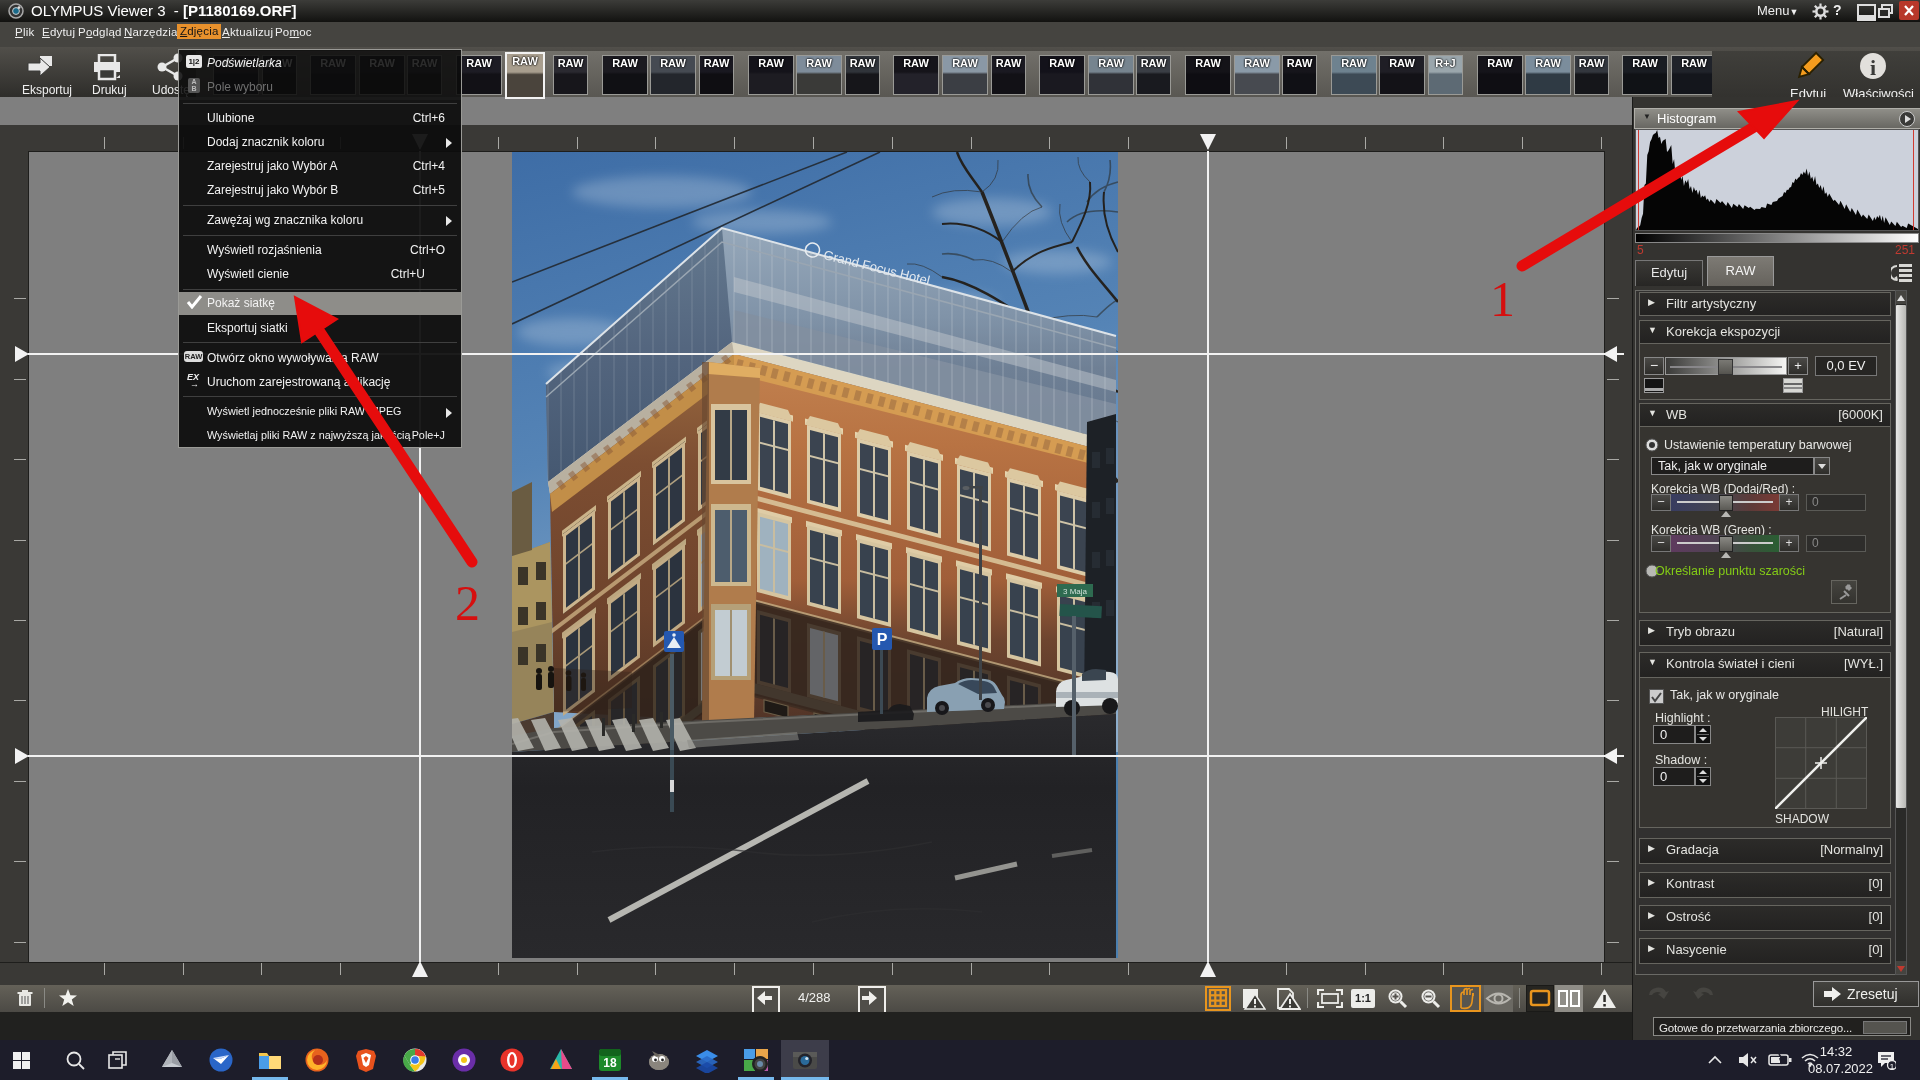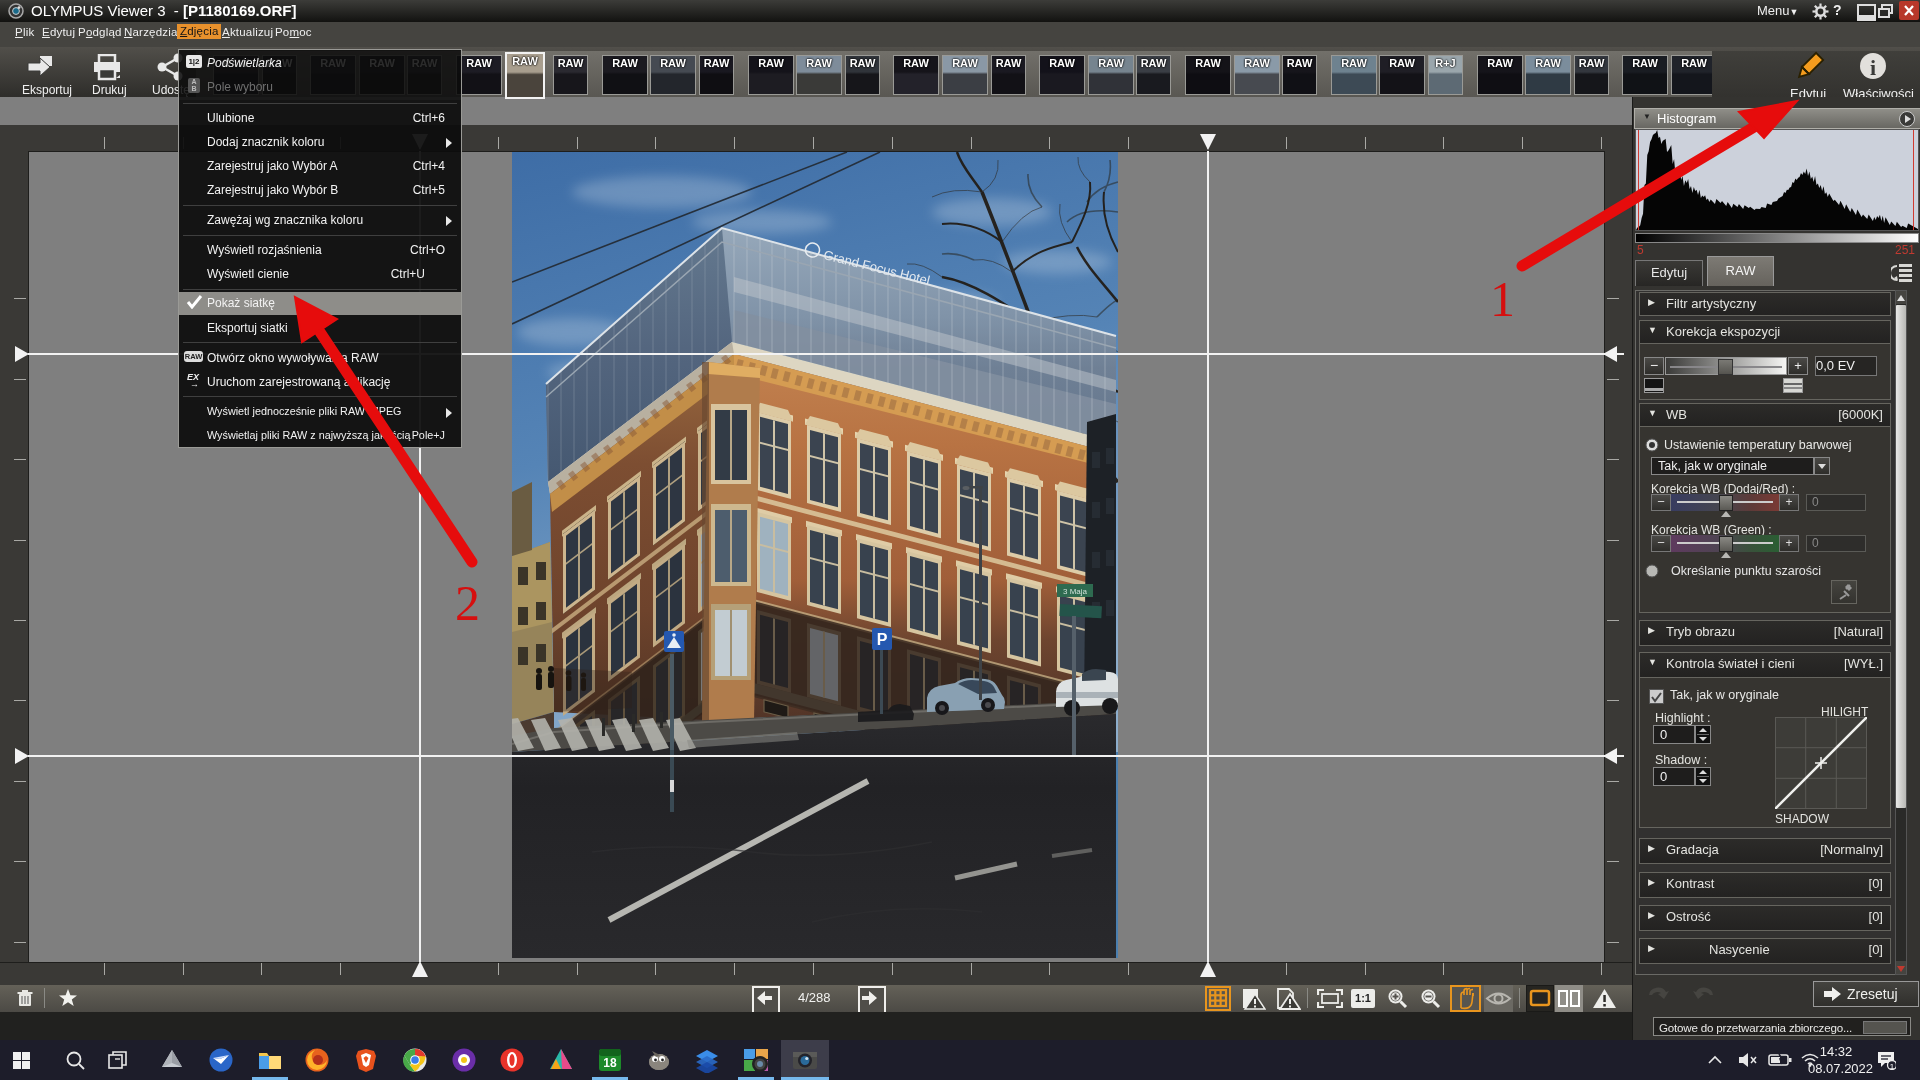--- a/index.html
+++ b/index.html
@@ -862,21 +862,21 @@
         <span style="position:absolute;left:8px;top:4px;font-size:9px;">▼</span>
         <span style="position:absolute;left:26px;top:3px;">Korekcja ekspozycji</span>
       </div>
 <div style="position:absolute;left:6px;top:247px;width:252px;height:56px;background:#363430;border:1px solid #66655f;border-top:none;box-sizing:border-box;"></div>
 <div style="position:absolute;left:11px;top:260px;width:20px;height:18px;background:linear-gradient(#4a4946,#2e2d2a);border:1px solid #888;box-sizing:border-box;color:#eee;text-align:center;line-height:15px;font-size:14px;">−</div>
 <div style="position:absolute;left:32px;top:260px;width:122px;height:18px;background:linear-gradient(90deg,#3a3a38,#f5f5f3);border:1px solid #999;box-sizing:border-box;">
         <div style="position:absolute;left:4px;top:8px;width:112px;height:2px;background:#88878a;"></div>
         <div style="position:absolute;left:52px;top:1px;width:13px;height:14px;background:linear-gradient(#7a7974,#55544f);border:1px solid #333;"></div>
       </div>
 <div style="position:absolute;left:155px;top:260px;width:20px;height:18px;background:linear-gradient(#4a4946,#2e2d2a);border:1px solid #888;box-sizing:border-box;color:#eee;text-align:center;line-height:15px;font-size:13px;">+</div>
-<div style="position:absolute;left:182px;top:259px;width:62px;height:20px;background:#262523;border:1px solid #777;box-sizing:border-box;color:#f0f0f0;font-size:13px;line-height:18px;">0,0 EV</div>
+<div style="position:absolute;left:182px;top:259px;width:62px;height:20px;background:#262523;border:1px solid #777;box-sizing:border-box;color:#f0f0f0;font-size:13px;text-align:center;line-height:18px;">0,0 EV</div>
 <div style="position:absolute;left:11px;top:281px;width:20px;height:15px;background:#151515;border:1px solid #999;box-sizing:border-box;">
         <div style="margin-top:9px;height:3px;background:#aaa;"></div>
       </div>
 <div style="position:absolute;left:150px;top:281px;width:20px;height:15px;background:#d8d8d4;border:1px solid #999;box-sizing:border-box;">
         <div style="margin-top:4px;height:2px;background:#666;"></div>
         <div style="margin-top:2px;height:2px;background:#888;"></div>
       </div>
 <div style="position:absolute;left:6px;top:306px;width:252px;height:24px;background:linear-gradient(#2c2b29,#232221);border:1px solid #66655f;box-sizing:border-box;color:#e4e4e0;font-size:13px;">
         <span style="position:absolute;left:8px;top:4px;font-size:9px;">▼</span>
         <span style="position:absolute;left:26px;top:3px;">WB</span>
@@ -908,21 +908,21 @@
         <div style="position:absolute;left:6px;top:7px;width:96px;height:2px;background:#cic"></div>
         <div style="position:absolute;left:6px;top:7px;width:96px;height:2px;background:#ccc;"></div>
         <div style="position:absolute;left:48px;top:1px;width:12px;height:14px;background:linear-gradient(#8a8984,#5a5954);border:1px solid #222;"></div>
         <div style="position:absolute;left:50px;bottom:-6px;width:0;height:0;border-left:5px solid transparent;border-right:5px solid transparent;border-bottom:6px solid #b8b8b4;"></div>
       </div>
       <div style="position:absolute;left:146px;top:438px;width:20px;height:17px;background:linear-gradient(#4a4946,#2e2d2a);border:1px solid #777;box-sizing:border-box;color:#ddd;text-align:center;line-height:14px;font-size:12px;">+</div>
       <div style="position:absolute;left:173px;top:438px;width:60px;height:17px;background:#2e2d2b;border:1px solid #5a5a56;box-sizing:border-box;color:#888;font-size:12px;padding-left:5px;">0</div>
 <svg style="position:absolute;left:12px;top:467px;" width="14" height="14">
         <circle cx="7" cy="7" r="6" fill="#b8b8b4" stroke="#555"></circle>
       </svg>
-<div style="position:absolute;left:38px;top:467px;color:#e5e5e5;font-size:12.5px;">Określanie punktu szarości</div>
+<div style="position:absolute;left:22px;top:467px;color:#84cc16;font-size:12.5px;">Określanie punktu szarości</div>
 <div style="position:absolute;left:198px;top:483px;width:26px;height:24px;background:linear-gradient(#45443f,#34332f);border:1px solid #66655f;box-sizing:border-box;"><svg width="24" height="22">
           <path d="M14 14 L8 18 M14 8 L18 4 M12 10 l5 5" stroke="#999" stroke-width="2"></path>
           <path d="M16 3 l4 4 -3 3 -4 -4 z" fill="#999"></path>
         </svg></div>
 <div style="position:absolute;left:6px;top:523px;width:252px;height:26px;background:linear-gradient(#2c2b29,#232221);border:1px solid #66655f;box-sizing:border-box;color:#e4e4e0;font-size:13px;">
         <span style="position:absolute;left:8px;top:4px;font-size:9px;">▶</span>
         <span style="position:absolute;left:26px;top:3px;">Tryb obrazu</span>
         <span style="position:absolute;right:7px;top:3px;">[Natural]</span>
       </div>
 <div style="position:absolute;left:6px;top:555px;width:252px;height:26px;background:linear-gradient(#2c2b29,#232221);border:1px solid #66655f;box-sizing:border-box;color:#e4e4e0;font-size:13px;">
@@ -973,21 +973,21 @@
         <span style="position:absolute;left:26px;top:3px;">Kontrast</span>
         <span style="position:absolute;right:7px;top:3px;">[0]</span>
       </div>
 <div style="position:absolute;left:6px;top:808px;width:252px;height:26px;background:linear-gradient(#2c2b29,#232221);border:1px solid #66655f;box-sizing:border-box;color:#e4e4e0;font-size:13px;">
         <span style="position:absolute;left:8px;top:4px;font-size:9px;">▶</span>
         <span style="position:absolute;left:26px;top:3px;">Ostrość</span>
         <span style="position:absolute;right:7px;top:3px;">[0]</span>
       </div>
 <div style="position:absolute;left:6px;top:841px;width:252px;height:26px;background:linear-gradient(#2c2b29,#232221);border:1px solid #66655f;box-sizing:border-box;color:#e4e4e0;font-size:13px;">
         <span style="position:absolute;left:8px;top:4px;font-size:9px;">▶</span>
-        <span style="position:absolute;left:26px;top:3px;margin-left:43px;">Nasycenie</span>
+        <span style="position:absolute;left:26px;top:3px;">Nasycenie</span>
         <span style="position:absolute;right:7px;top:3px;">[0]</span>
       </div>
 <svg style="position:absolute;left:8px;top:884px;" width="80" height="24">
         <path d="M8 14 a9 8 0 0 1 17 -3 l3 -1 -5 8 -6 -5 3 -1 a6 5 0 0 0 -9 2 z" fill="#464541"></path>
         <path d="M72 14 a9 8 0 0 0 -17 -3 l-3 -1 5 8 6 -5 -3 -1 a6 5 0 0 1 9 2 z" fill="#464541"></path>
       </svg>
 <div style="position:absolute;left:180px;top:884px;width:106px;height:26px;background:linear-gradient(#44433f,#302f2c);border:1px solid #999;box-sizing:border-box;">
         <svg style="position:absolute;left:8px;top:5px;" width="20" height="14">
           <path d="M2 4 h8 v-4 l9 7 -9 7 v-4 h-8 z" fill="#f0f0ee"></path>
         </svg>

